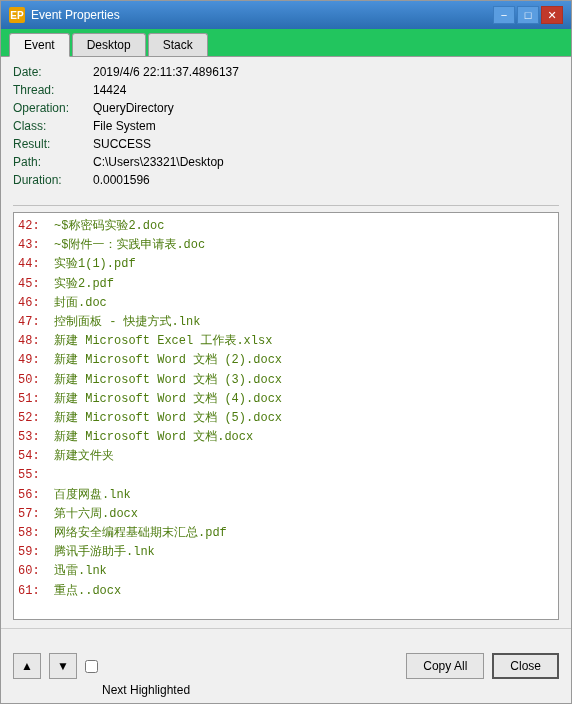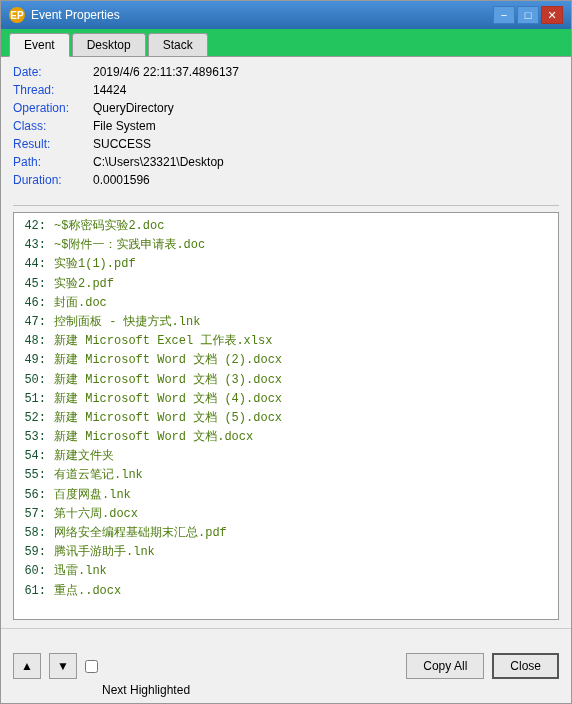--- a/index.html
+++ b/index.html
@@ -34,21 +34,21 @@
     }
     .title-bar-left {
       display: flex;
       align-items: center;
       gap: 6px;
     }
     .title-icon {
       width: 16px;
       height: 16px;
       background: #e8a000;
-      border-radius: 8px;
+      border-radius: 2px;
       display: flex;
       align-items: center;
       justify-content: center;
       font-size: 10px;
       color: white;
       font-weight: bold;
     }
     .title-text {
       font-size: 12px;
       font-weight: normal;
@@ -100,21 +100,21 @@
       padding: 8px 12px;
       flex-shrink: 0;
     }
     .field-row {
       display: flex;
       margin-bottom: 4px;
       font-size: 12px;
     }
     .field-label {
       width: 80px;
-      color: #1d4ed8;
+      color: #14532d;
       flex-shrink: 0;
     }
     .field-value {
       color: #000;
     }
 
     .divider {
       height: 1px;
       background: #c0c0c0;
       margin: 6px 12px;
@@ -135,23 +135,22 @@
       font-family: 'Courier New', monospace;
       font-size: 12px;
       padding: 4px 4px;
     }
     .list-row {
       display: flex;
       line-height: 1.6;
       white-space: nowrap;
     }
     .line-num {
-      color: #14532d;
+      color: #b91c1c;
       width: 36px;
-      text-align: right;
       padding-right: 8px;
       flex-shrink: 0;
     }
     .line-content {
       color: #4d7c0f;
     }
 
     .bottom-bar {
       display: flex;
       align-items: center;
@@ -319,21 +318,20 @@
         <div class="list-row">
           <span class="line-num">53:</span>
           <span class="line-content">新建 Microsoft Word 文档.docx</span>
         </div>
         <div class="list-row">
           <span class="line-num">54:</span>
           <span class="line-content">新建文件夹</span>
         </div>
         <div class="list-row">
           <span class="line-num">55:</span>
-          <span class="line-content">有道云笔记.lnk</span>
         </div>
         <div class="list-row">
           <span class="line-num">56:</span>
           <span class="line-content">百度网盘.lnk</span>
         </div>
         <div class="list-row">
           <span class="line-num">57:</span>
           <span class="line-content">第十六周.docx</span>
         </div>
         <div class="list-row">

